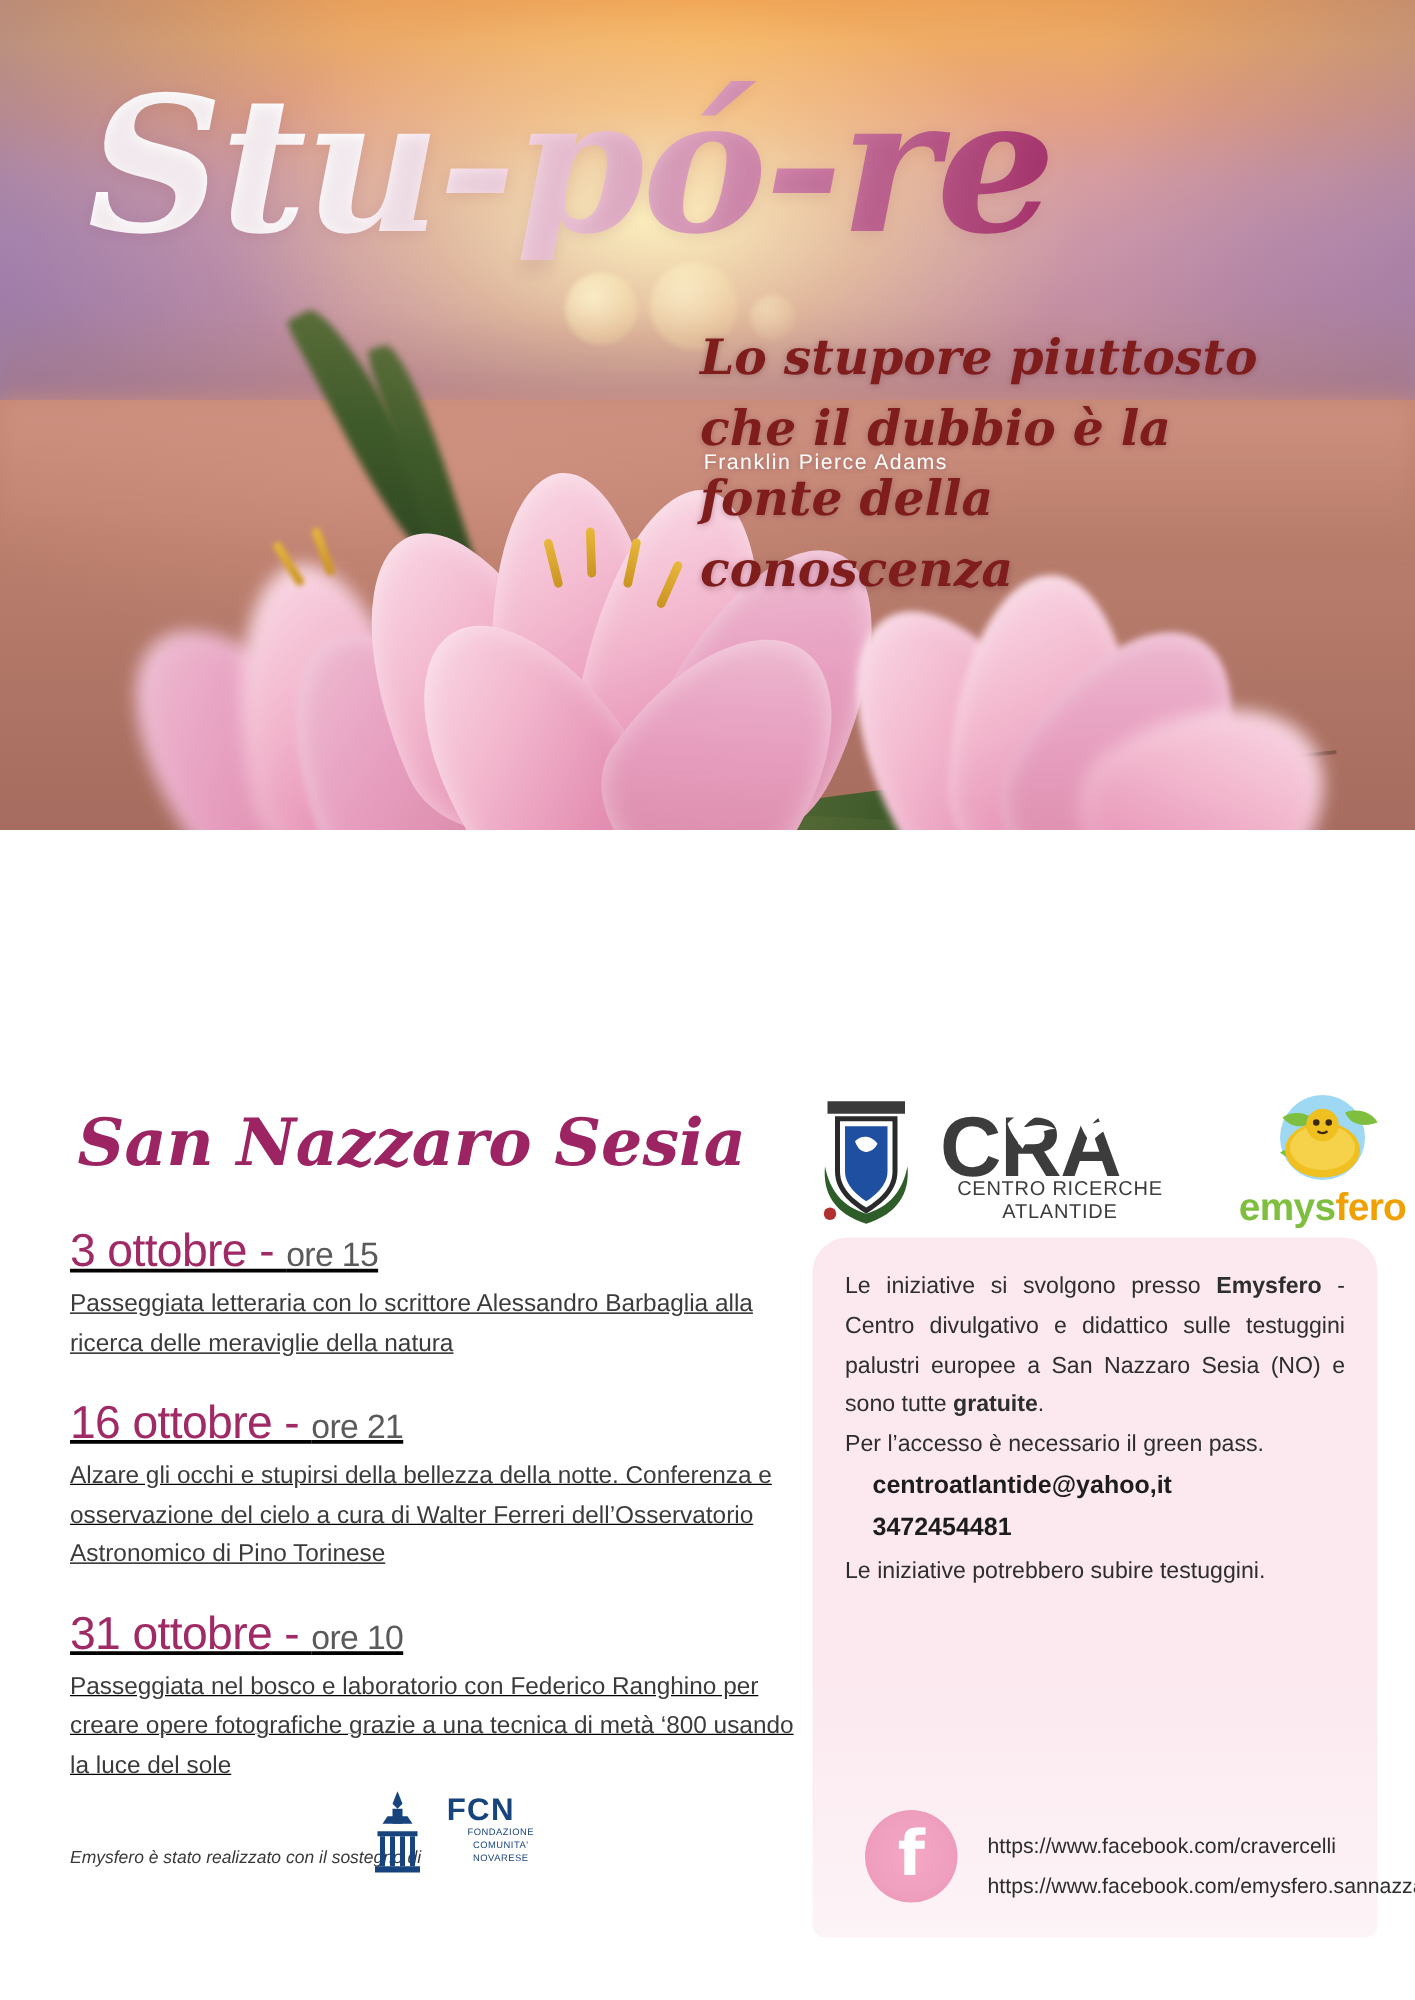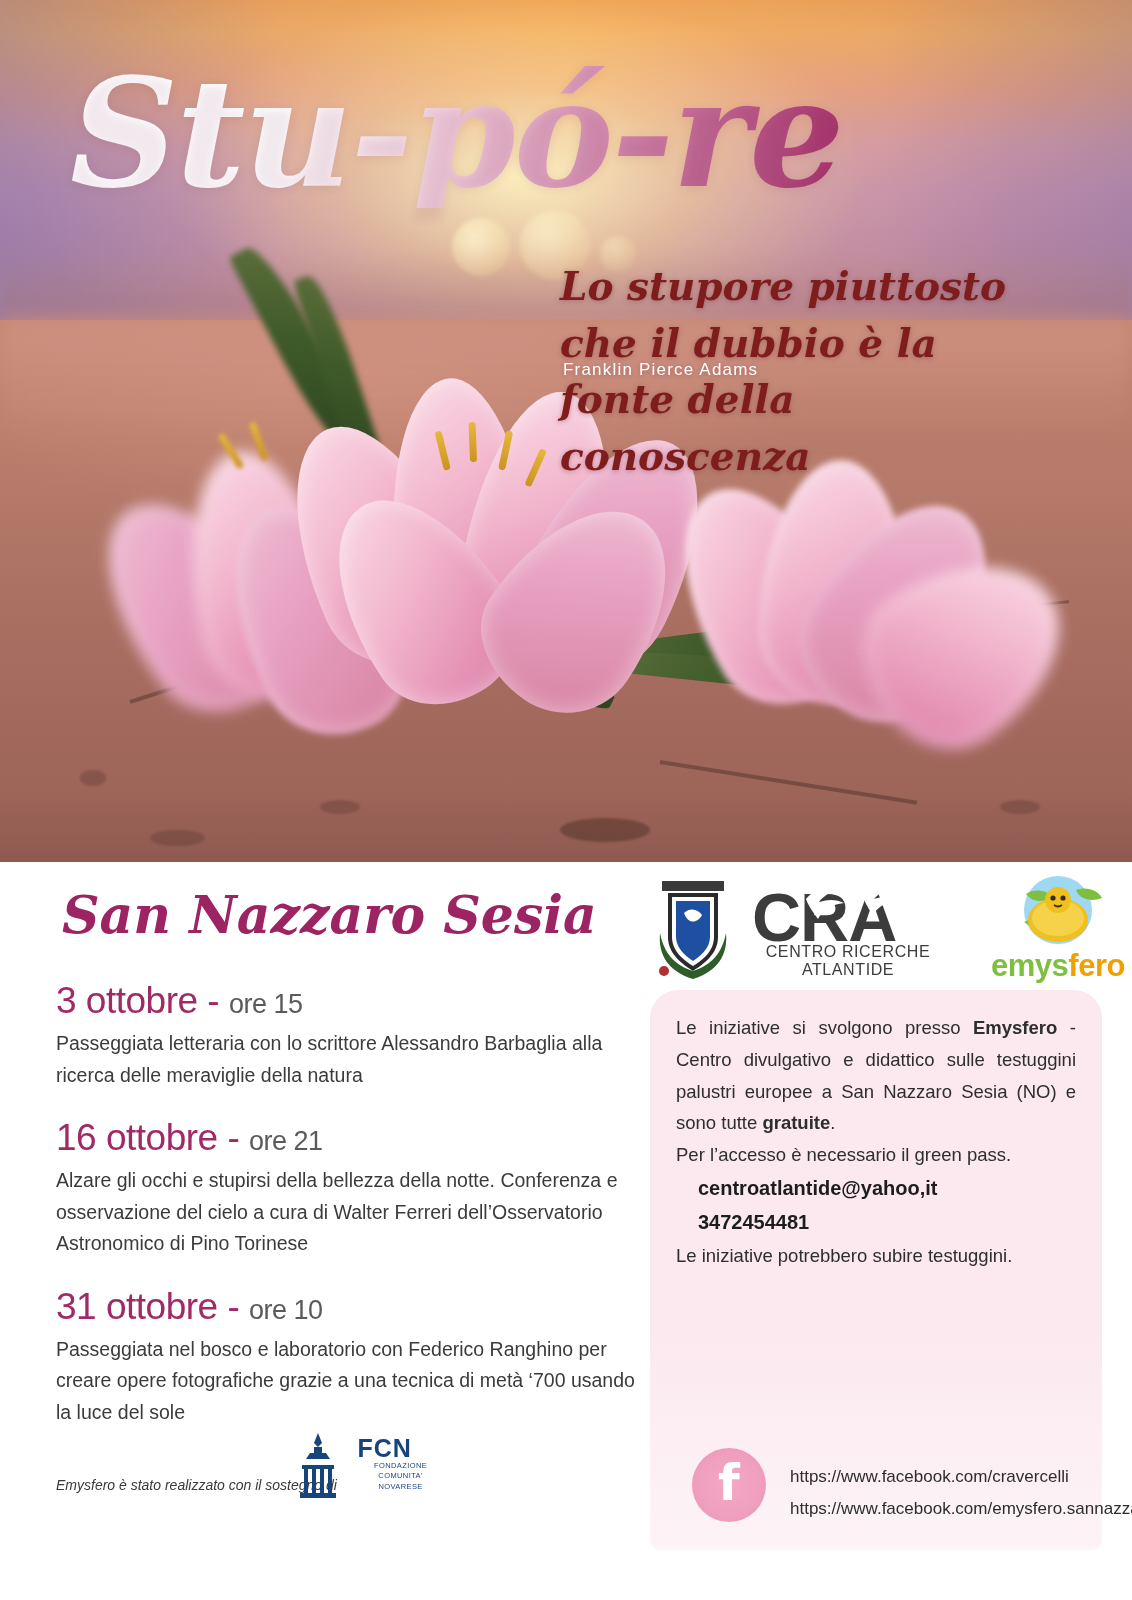--- a/index.html
+++ b/index.html
@@ -13,21 +13,21 @@
     position: relative;
     overflow: hidden;
     font-family: "Liberation Sans", sans-serif;
   }
 
   
   .hero {
     position: absolute;
     left: 0; top: 0;
     width: 1132px;
-    height: 862px;
+    height: 664px;
     overflow: hidden;
     background: #c98a7a;
     text-decoration: underline;
   }
   
   .sky {
     position: absolute;
     left: 0; top: 0; width: 100%; height: 340px;
     background:
       radial-gradient(ellipse 500px 260px at 46% 52%, rgba(255,244,190,0.95) 0%, rgba(255,226,150,0.55) 35%, rgba(255,200,150,0.10) 70%, rgba(255,200,150,0) 100%),
@@ -217,21 +217,21 @@
   }
   .emys-text .a { color: #7fbf3f; }
   .emys-text .b { color: #f0a000; }
 
   
   .events {
     position: absolute;
     left: 56px; top: 118px;
     width: 580px;
   }
-  .event { margin-bottom: 26px; }
+  .event { margin-bottom: 26px; text-decoration: underline; }
   .event-date {
     font-size: 37px;
     color: #a02a66;
     font-weight: 400;
     letter-spacing: -0.5px;
     margin-bottom: 6px;
   }
   .event-date .hour {
     font-size: 27px;
     color: #5a5a5a;
@@ -453,21 +453,21 @@
       <div class="event-date">
         <span>16 ottobre - </span><span class="hour">ore 21</span>
       </div>
       <div class="event-desc">Alzare gli occhi e stupirsi della bellezza della notte. Conferenza e osservazione del cielo a cura di Walter Ferreri dell’Osservatorio Astronomico di Pino Torinese</div>
     </div>
 
     <div class="event">
       <div class="event-date">
         <span>31 ottobre - </span><span class="hour">ore 10</span>
       </div>
-      <div class="event-desc">Passeggiata nel bosco e laboratorio con Federico Ranghino per creare opere fotografiche grazie a una tecnica di metà ‘700 usando la luce del sole</div>
+      <div class="event-desc">Passeggiata nel bosco e laboratorio con Federico Ranghino per creare opere fotografiche grazie a una tecnica di metà ‘800 usando la luce del sole</div>
     </div>
   </div>
 
   <div class="info-panel">
     <div class="info-text">
       <span>Le iniziative si svolgono presso </span><b>Emysfero</b><span> - Centro divulgativo e didattico sulle testuggini palustri europee a San Nazzaro Sesia (NO) e sono tutte </span><b>gratuite</b><span>.</span>
       <div>Per l’accesso è necessario il green pass.</div>
       <div class="contact-line">centroatlantide@yahoo,it</div>
       <div class="contact-line">3472454481</div>
       <div>Le iniziative potrebbero subire testuggini.</div>

